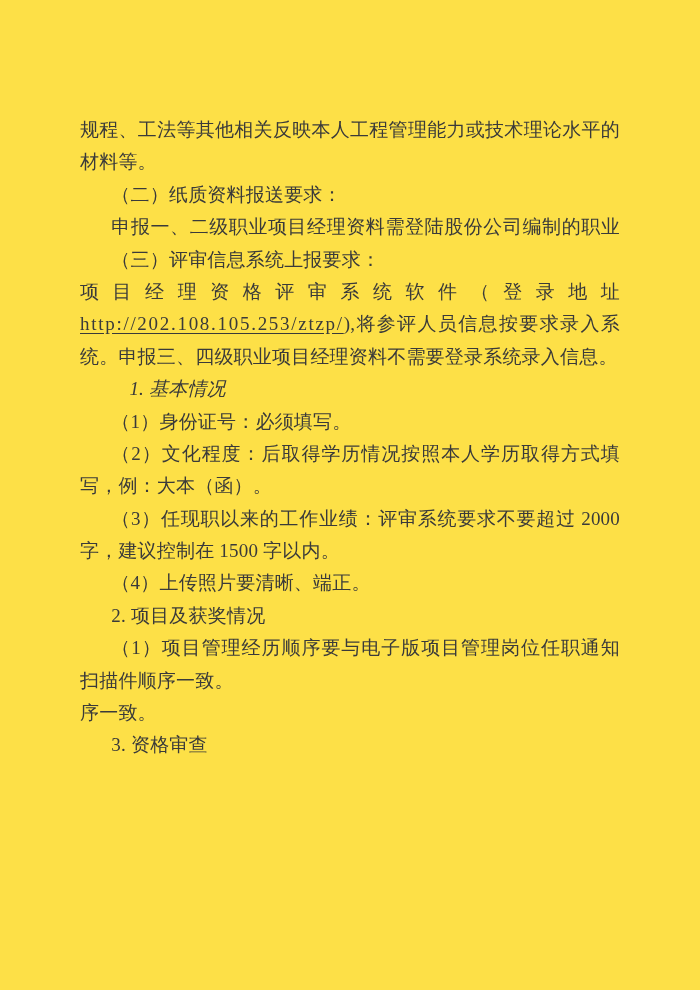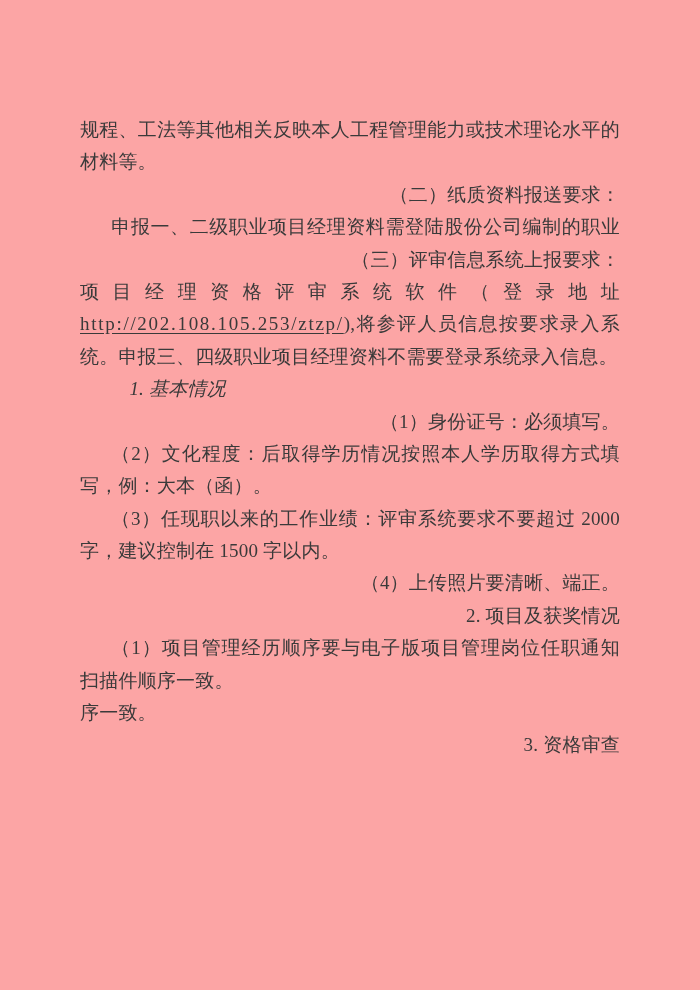--- a/index.html
+++ b/index.html
@@ -10,21 +10,21 @@
   body {
     width: 700px;
     height: 990px;
     position: relative;
     overflow: hidden;
     font-family: "Liberation Serif", "DejaVu Serif", serif;
   }
   .page {
     position: absolute;
     inset: 0;
-    background: #fca5a5;
+    background: #fde047;
   }
   .text-block {
     position: absolute;
     left: 80px;
     top: 114px;
     width: 540px;
     font-size: 19px;
     line-height: 32.4px;
     color: #3a3a3a;
     letter-spacing: 0.2px;
@@ -35,21 +35,21 @@
     white-space: pre-wrap;
   }
   
   .just {
     text-align: justify;
     text-align-last: justify;
     text-justify: inter-character;
   }
   
   .ind-0 { text-indent: 0; }
-  .ind-1 { text-indent: 1.65em; text-align: right; }
+  .ind-1 { text-indent: 1.65em; }
   .ind-2 { text-indent: 2em; }
   .ind-3 { text-indent: 2.6em; font-style: italic; }
   .url {
     text-decoration: underline;
     text-underline-offset: 3px;
     letter-spacing: 0.09em;
     color: #3a3a3a;
   }
 </style>
 </head>

